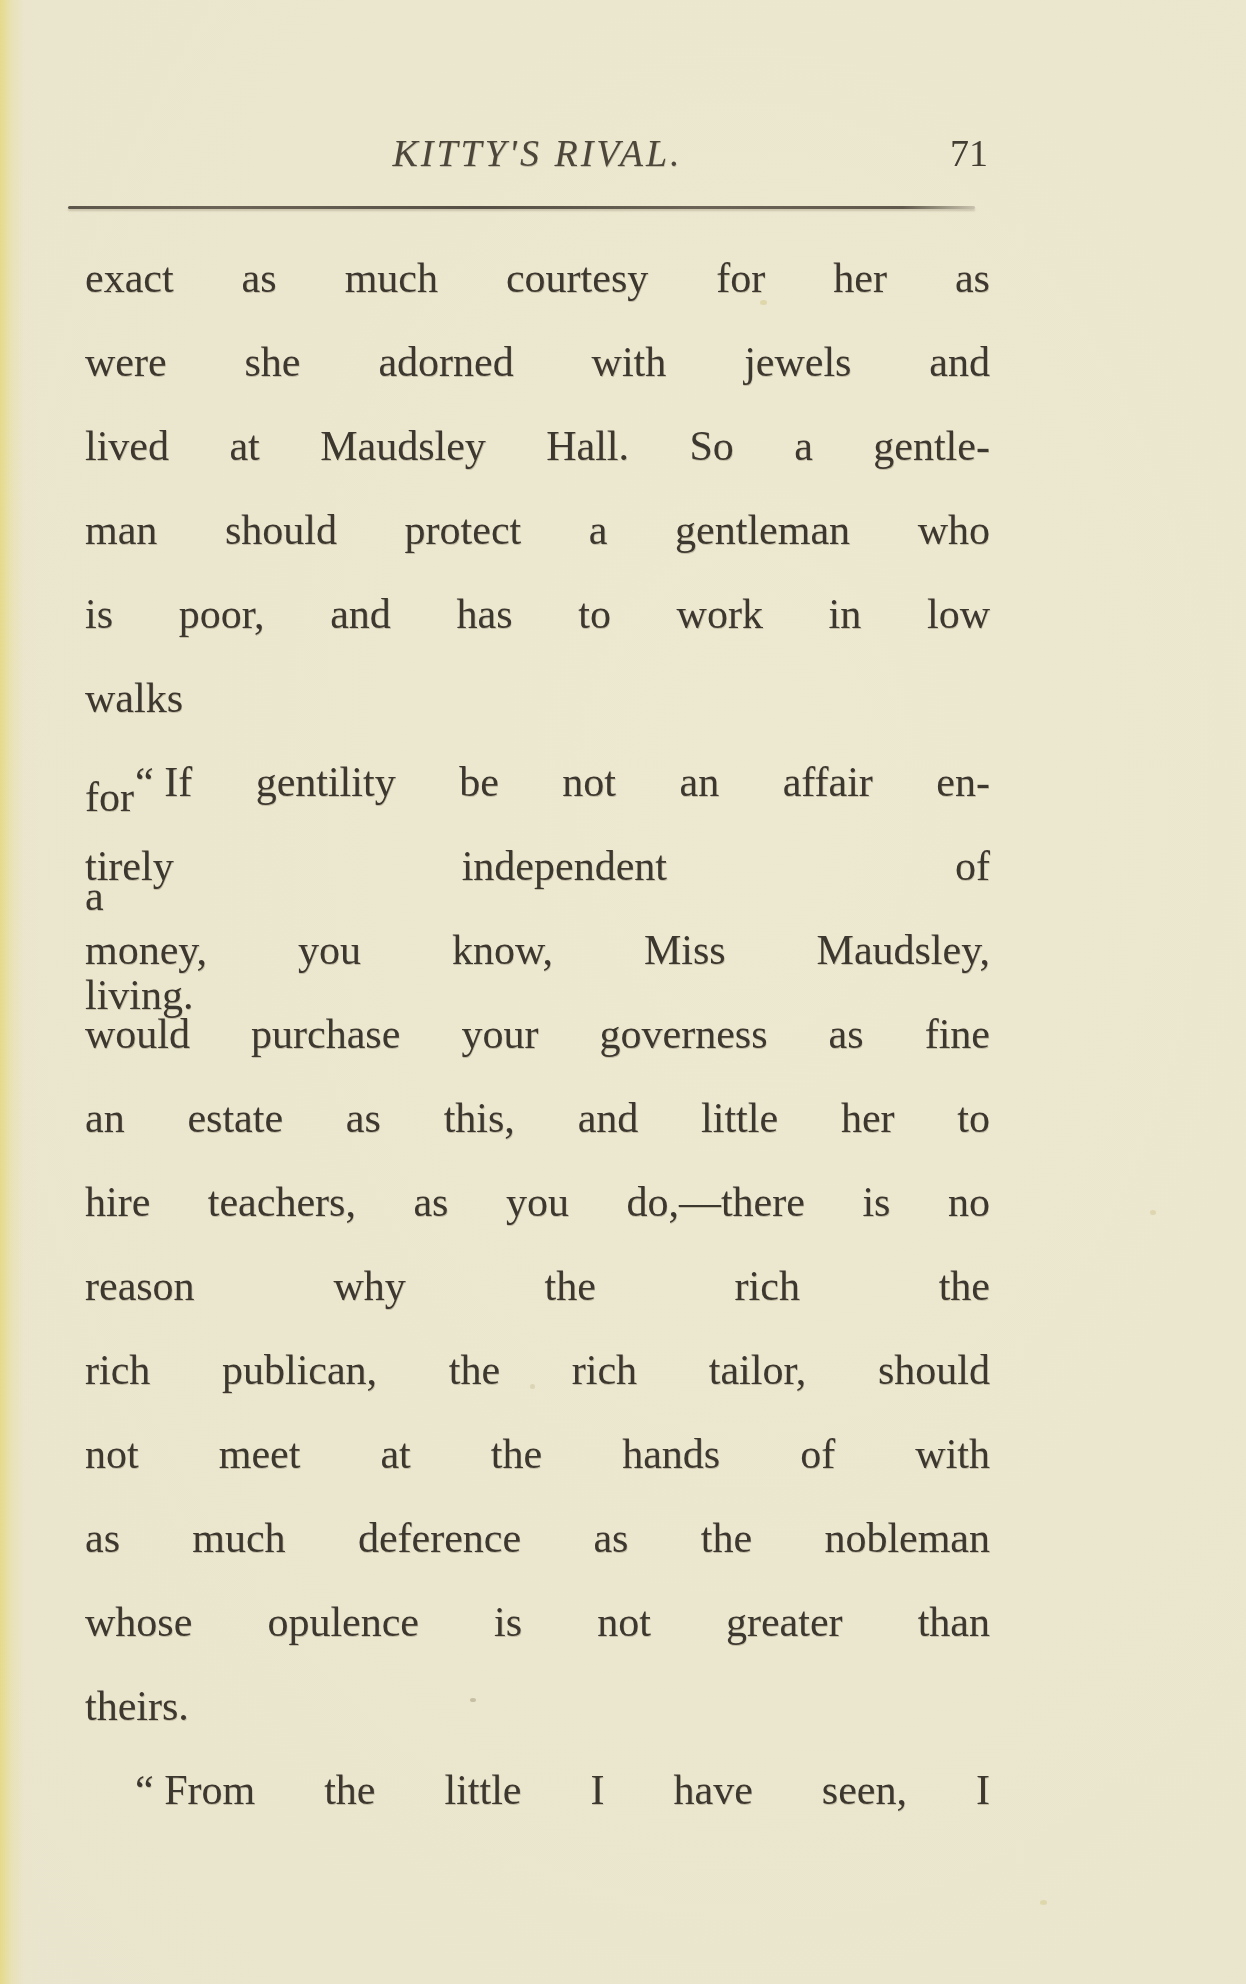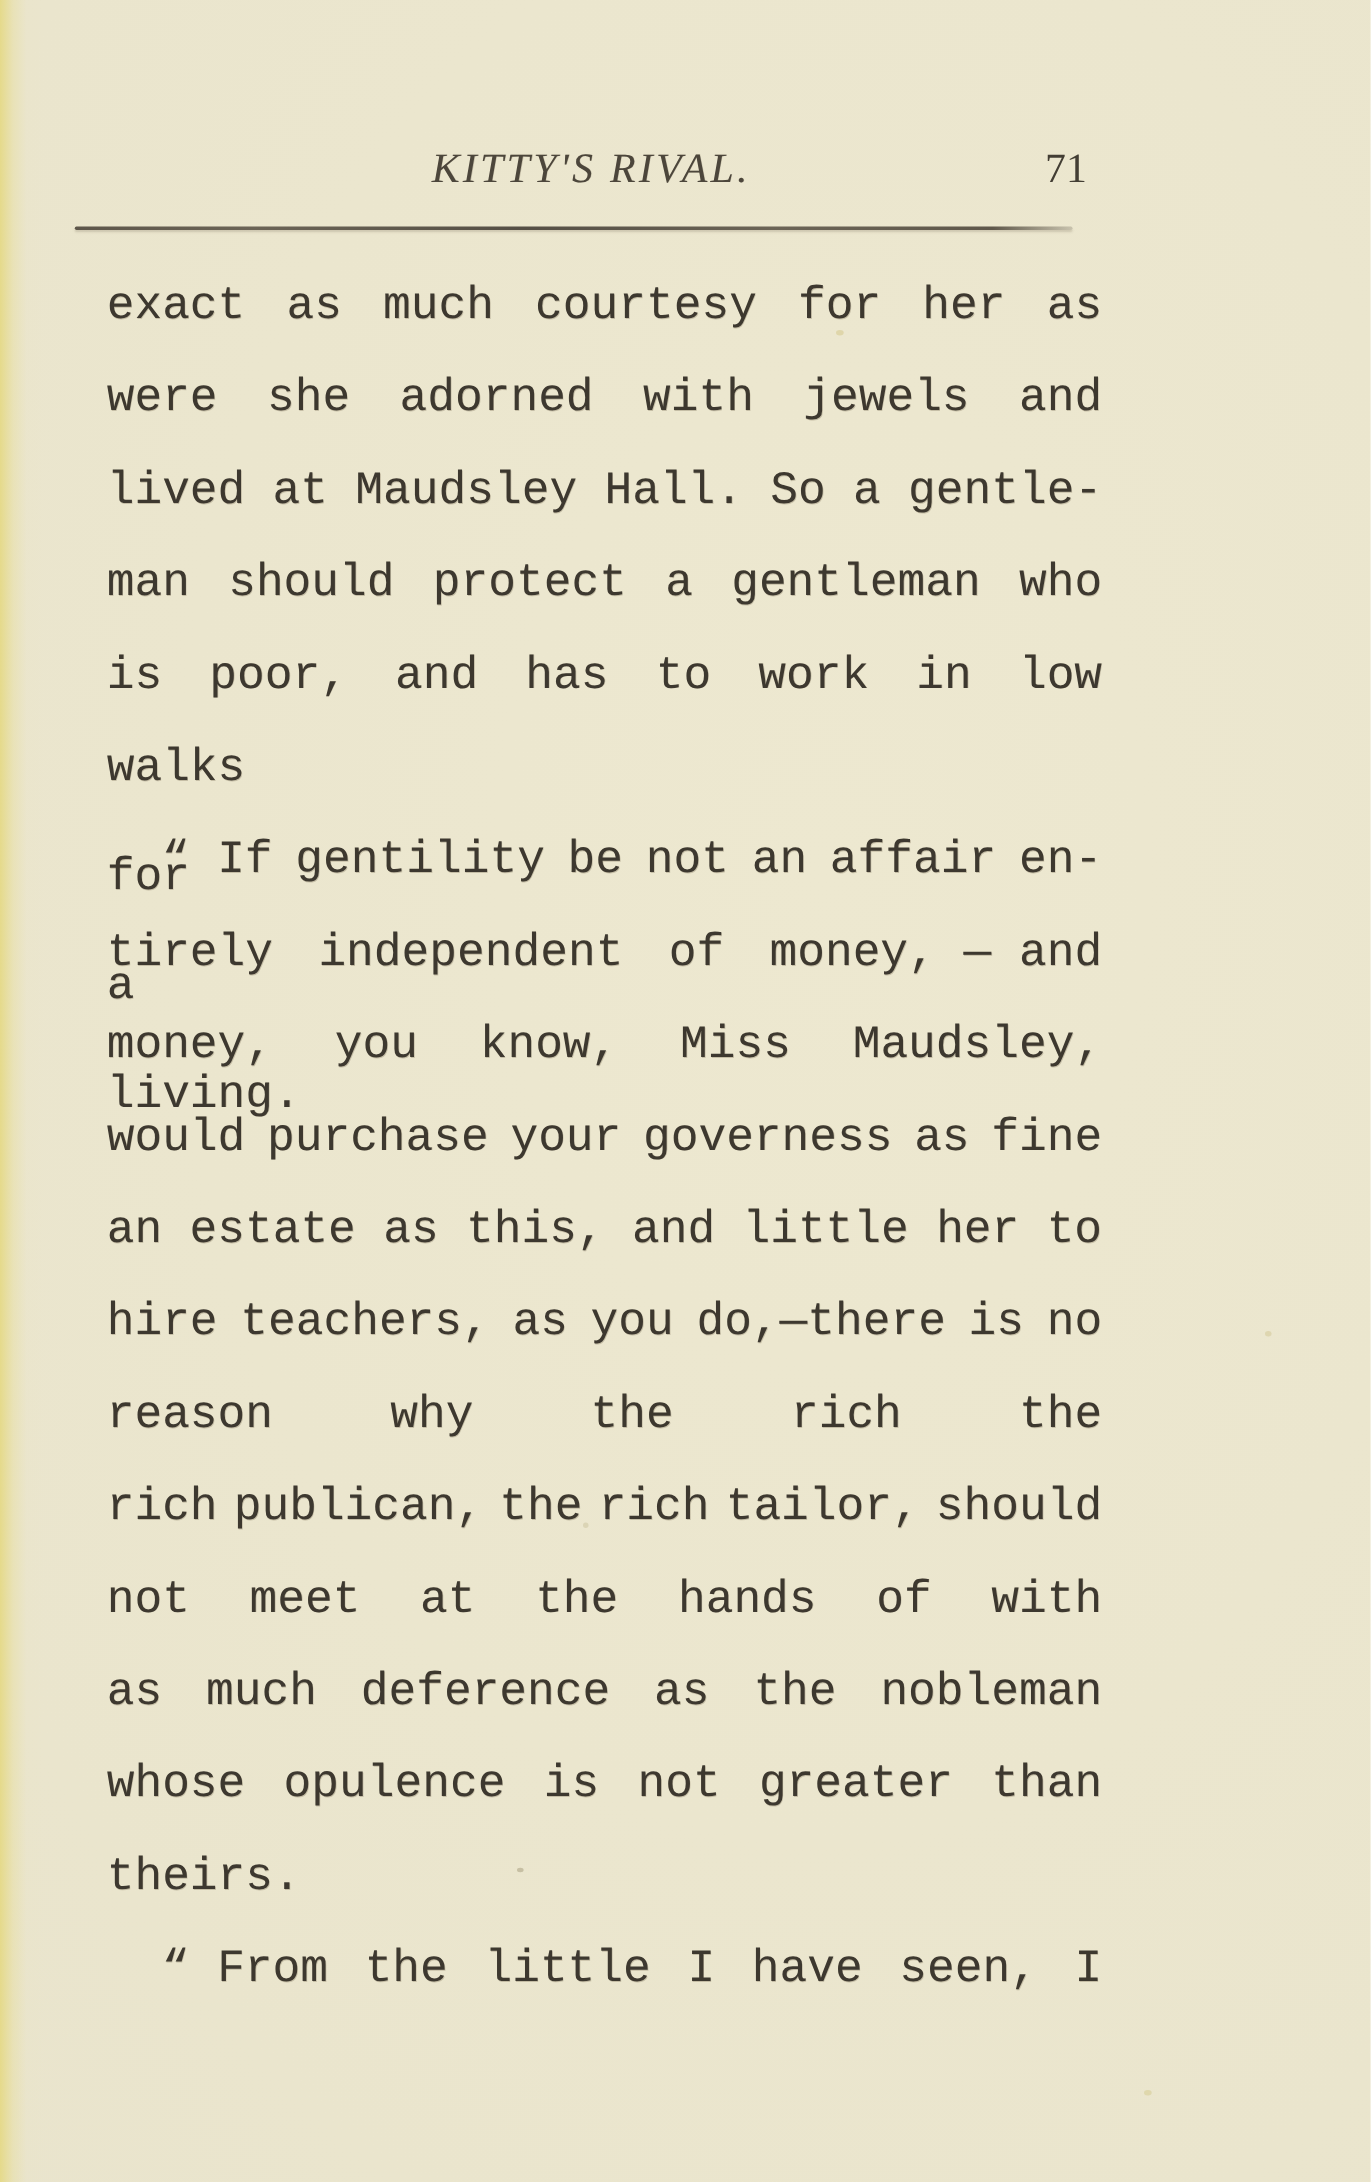--- a/index.html
+++ b/index.html
@@ -77,24 +77,23 @@
     height: 3px;
     background: linear-gradient(to right,
       #5d564a 0%, #6b6456 18%, #554f45 45%, #6b6456 70%, #5f584b 92%,
       rgba(95,88,75,0.25) 100%);
     box-shadow: 0 2px 2px rgba(110,100,80,0.25);
     border-radius: 2px;
   }
 
   .body-text {
     position: absolute;
-    left: 12px;
+    left: 0;
     top: 236px;
     width: 100%;
-    font-family: Liberation Mono, monospace;
   }
 
   .line {
     height: 84px;
     display: flex;
     justify-content: space-between;
     align-items: baseline;
     font-size: 42px;
     color: #3d382f;
     text-shadow: 0.6px 0.8px 0.6px rgba(150,140,115,0.45);
@@ -178,21 +177,20 @@
           <span class="word">be</span>
           <span class="word">not</span>
           <span class="word">an</span>
           <span class="word">affair</span>
           <span class="word">en-</span>
         </div>
         <div class="line justify">
           <span class="word">tirely</span>
           <span class="word">independent</span>
           <span class="word">of</span>
-          <span class="word">money, — and</span>
         </div>
         <div class="line justify">
           <span class="word">money,</span>
           <span class="word">you</span>
           <span class="word">know,</span>
           <span class="word">Miss</span>
           <span class="word">Maudsley,</span>
         </div>
         <div class="line justify">
           <span class="word">would</span>

